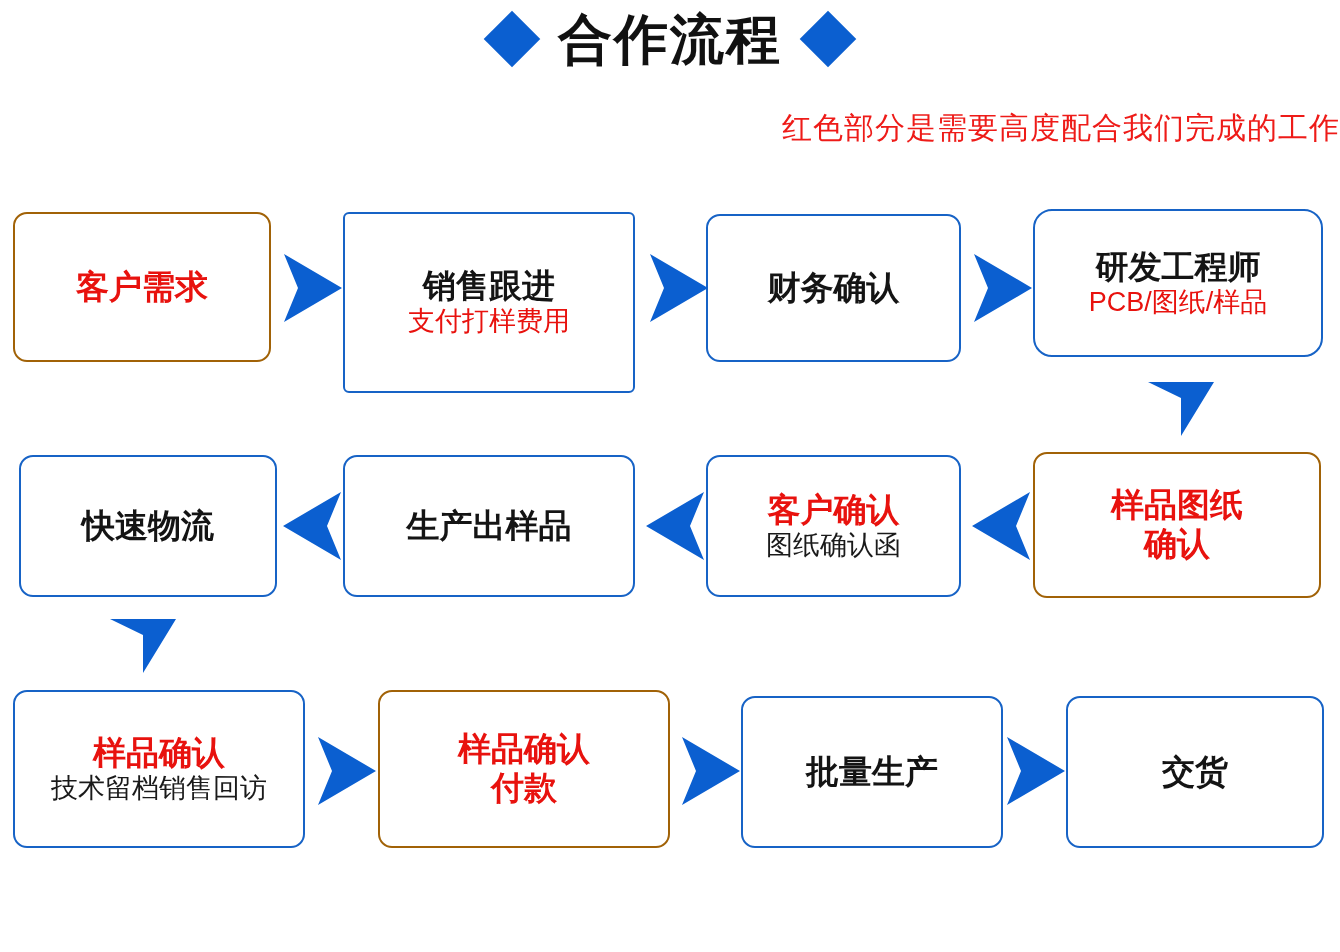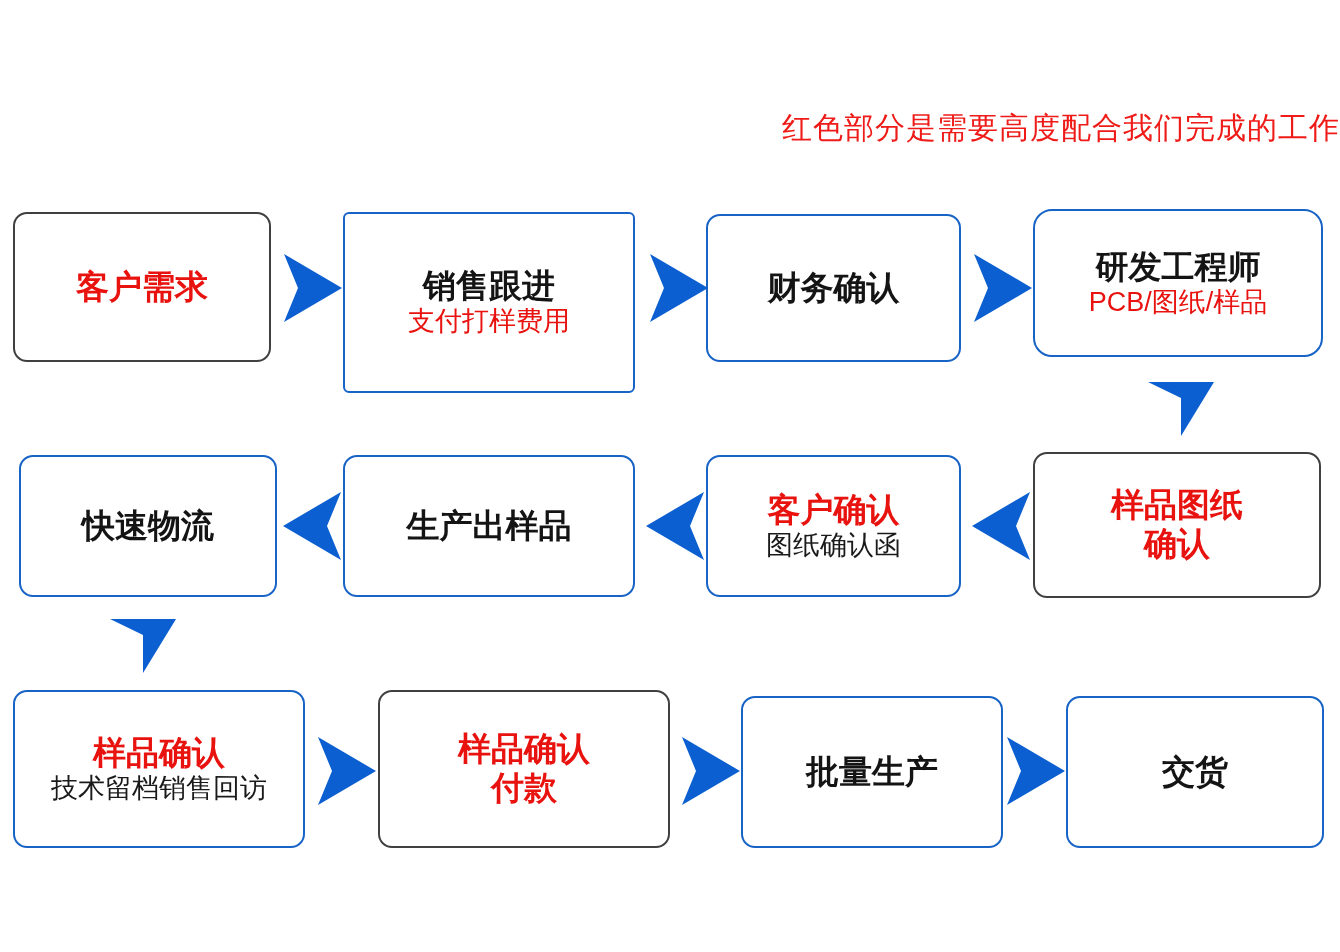--- a/index.html
+++ b/index.html
@@ -70,21 +70,21 @@
     background: #ffffff;
     border-radius: 14px;
     display: flex;
     flex-direction: column;
     align-items: center;
     justify-content: center;
     text-align: center;
     line-height: 1.18;
   }
   .node.blue  { border: 2px solid #1763c6; }
-  .node.red   { border: 2px solid #404040; }
+  .node.red   { border: 2px solid #a16207; }
 
   .node .primary {
     font-weight: bold;
     font-size: 33px;
     white-space: pre-line;
   }
   .node .primary.black { color: #141414; }
   .node .primary.red   { color: #e8120e; }
 
   .node .secondary {
@@ -99,20 +99,25 @@
     position: absolute;
   }
   .arrow svg { display: block; }
 </style>
 </head>
 <body>
 
 <div id="stage">
 
   <div class="header">
+    <div class="title-row">
+      <span class="diamond"></span>
+      <span class="page-title">合作流程</span>
+      <span class="diamond"></span>
+    </div>
     <div class="subtitle">红色部分是需要高度配合我们完成的工作</div>
   </div>
 
   <div class="node red" style="left:13px; top:212px; width:258px; height:150px;" id="n00">
     <div class="primary red">客户需求</div>
 
   </div>
 
   <div class="node blue" style="left:343px; top:212px; width:292px; height:181px;border-radius:6px;" id="n01">
     <div class="primary black">销售跟进</div>

